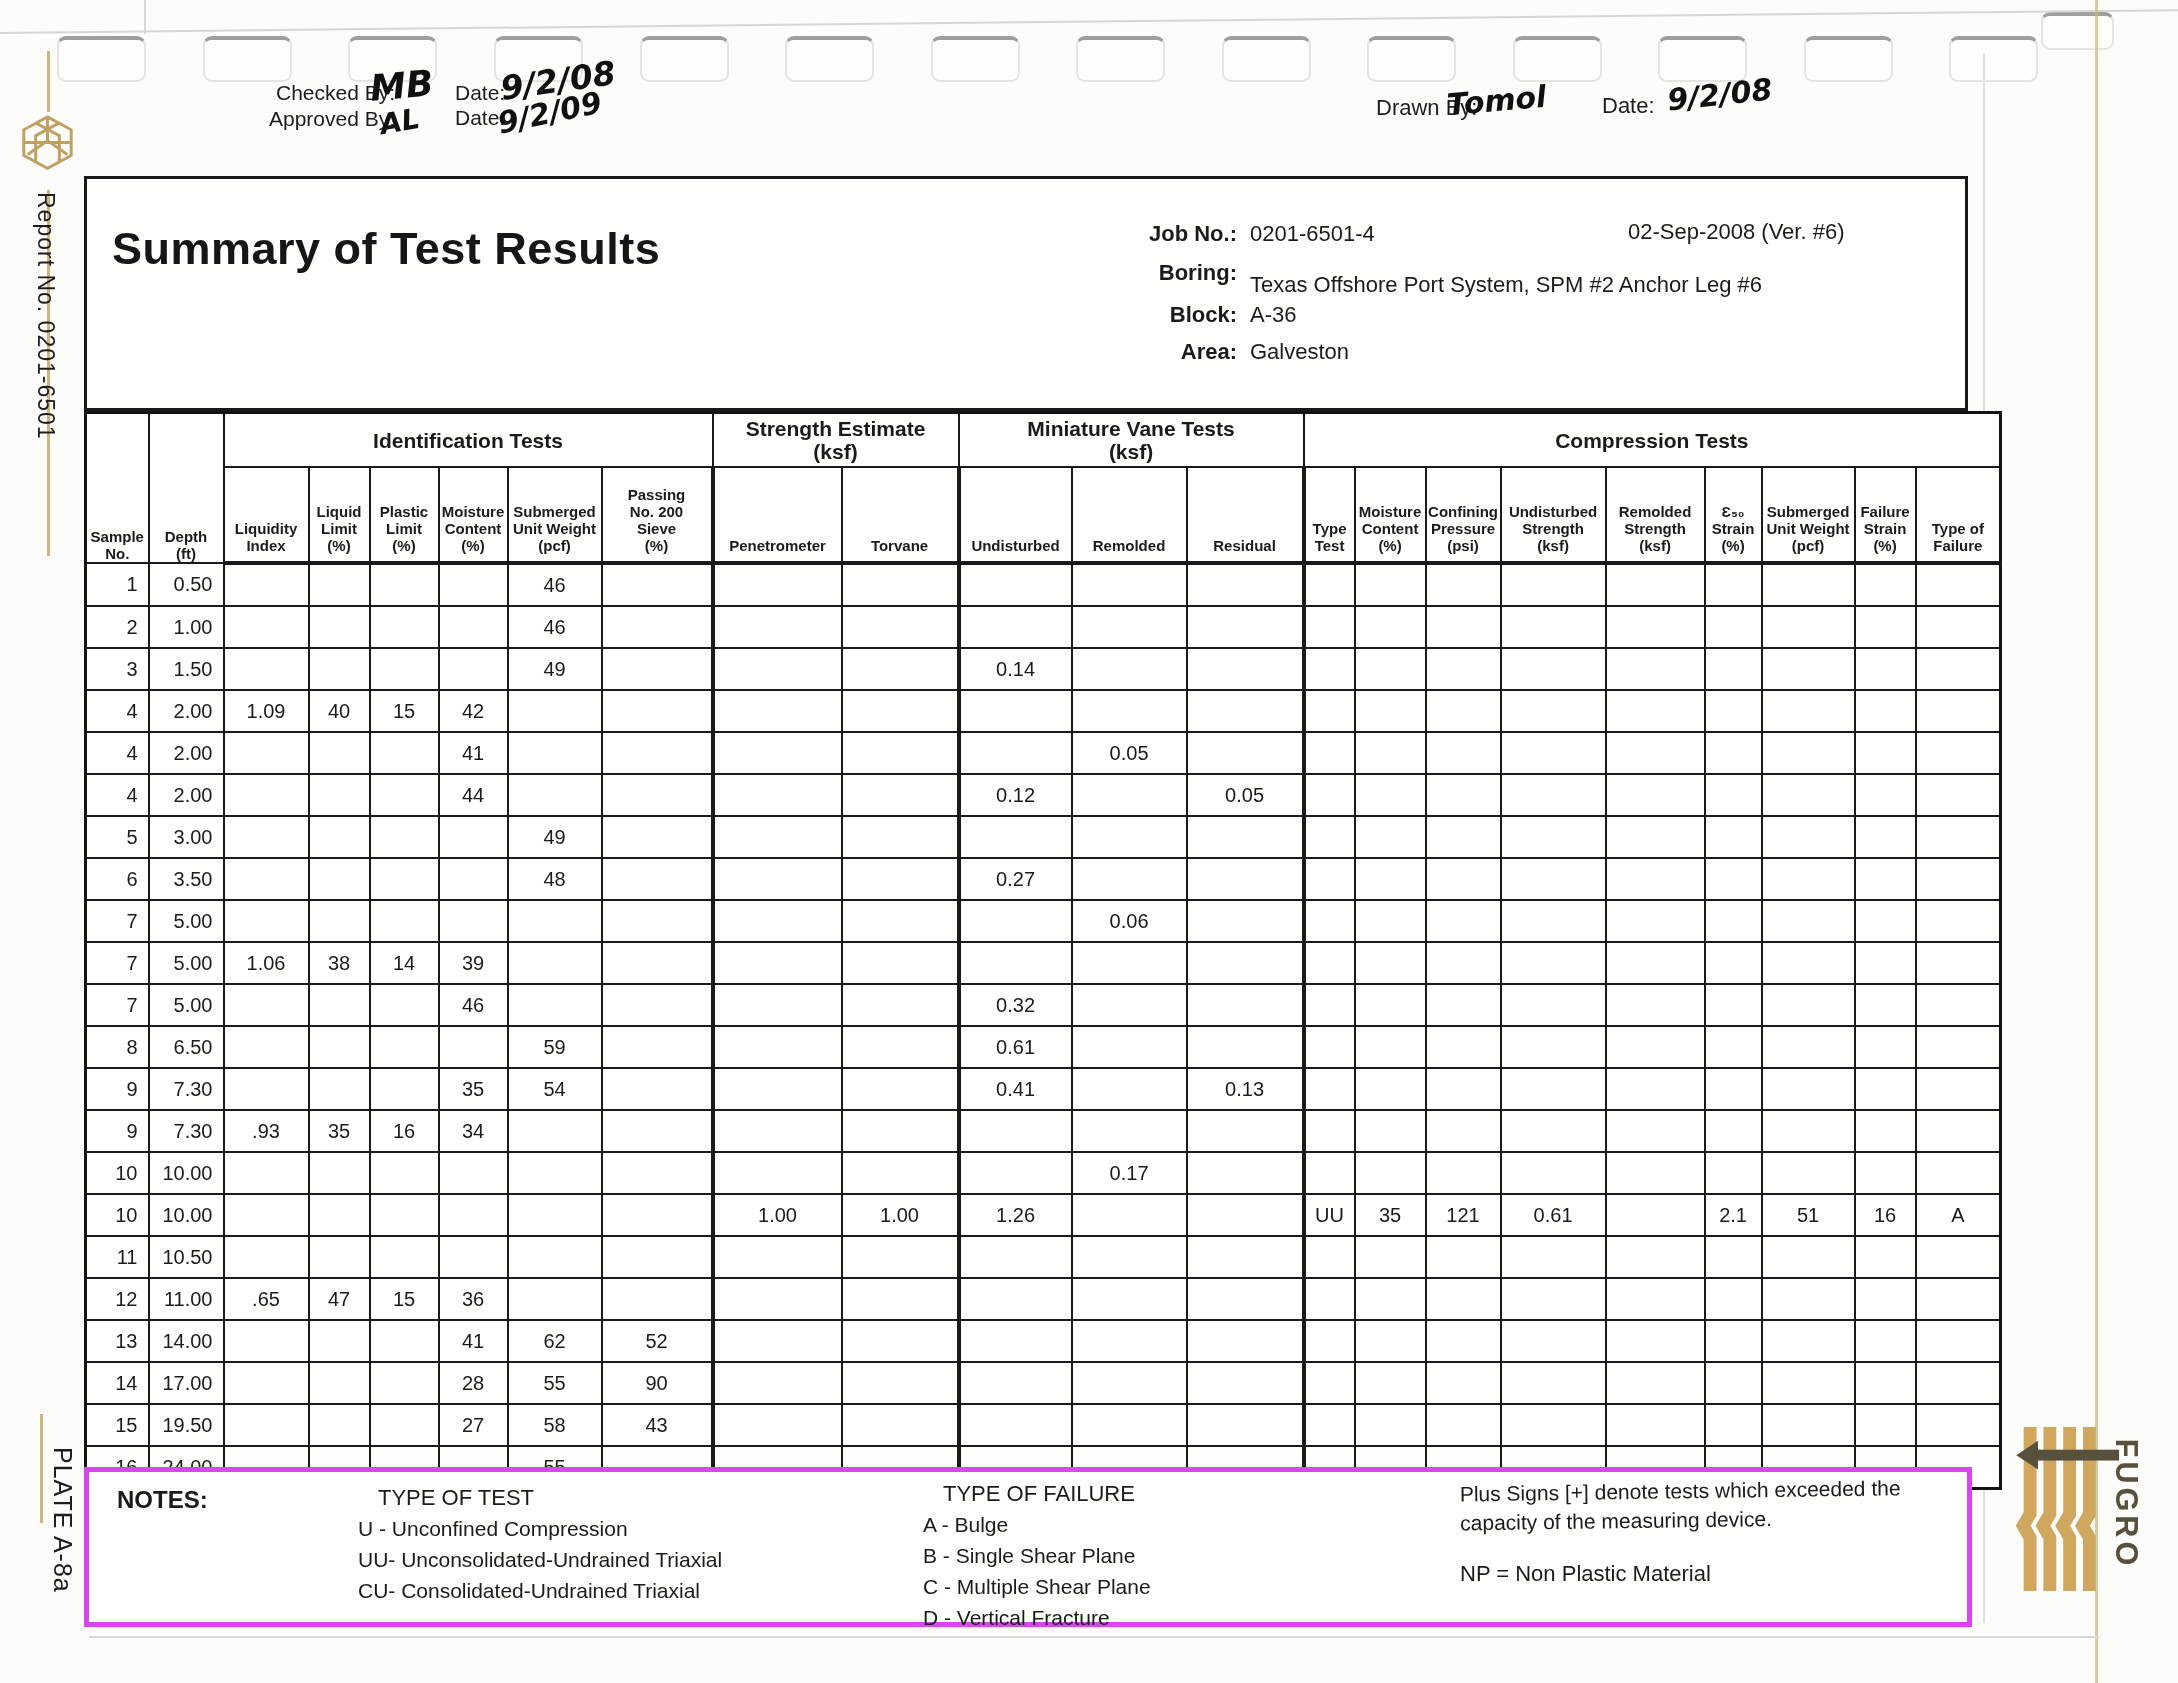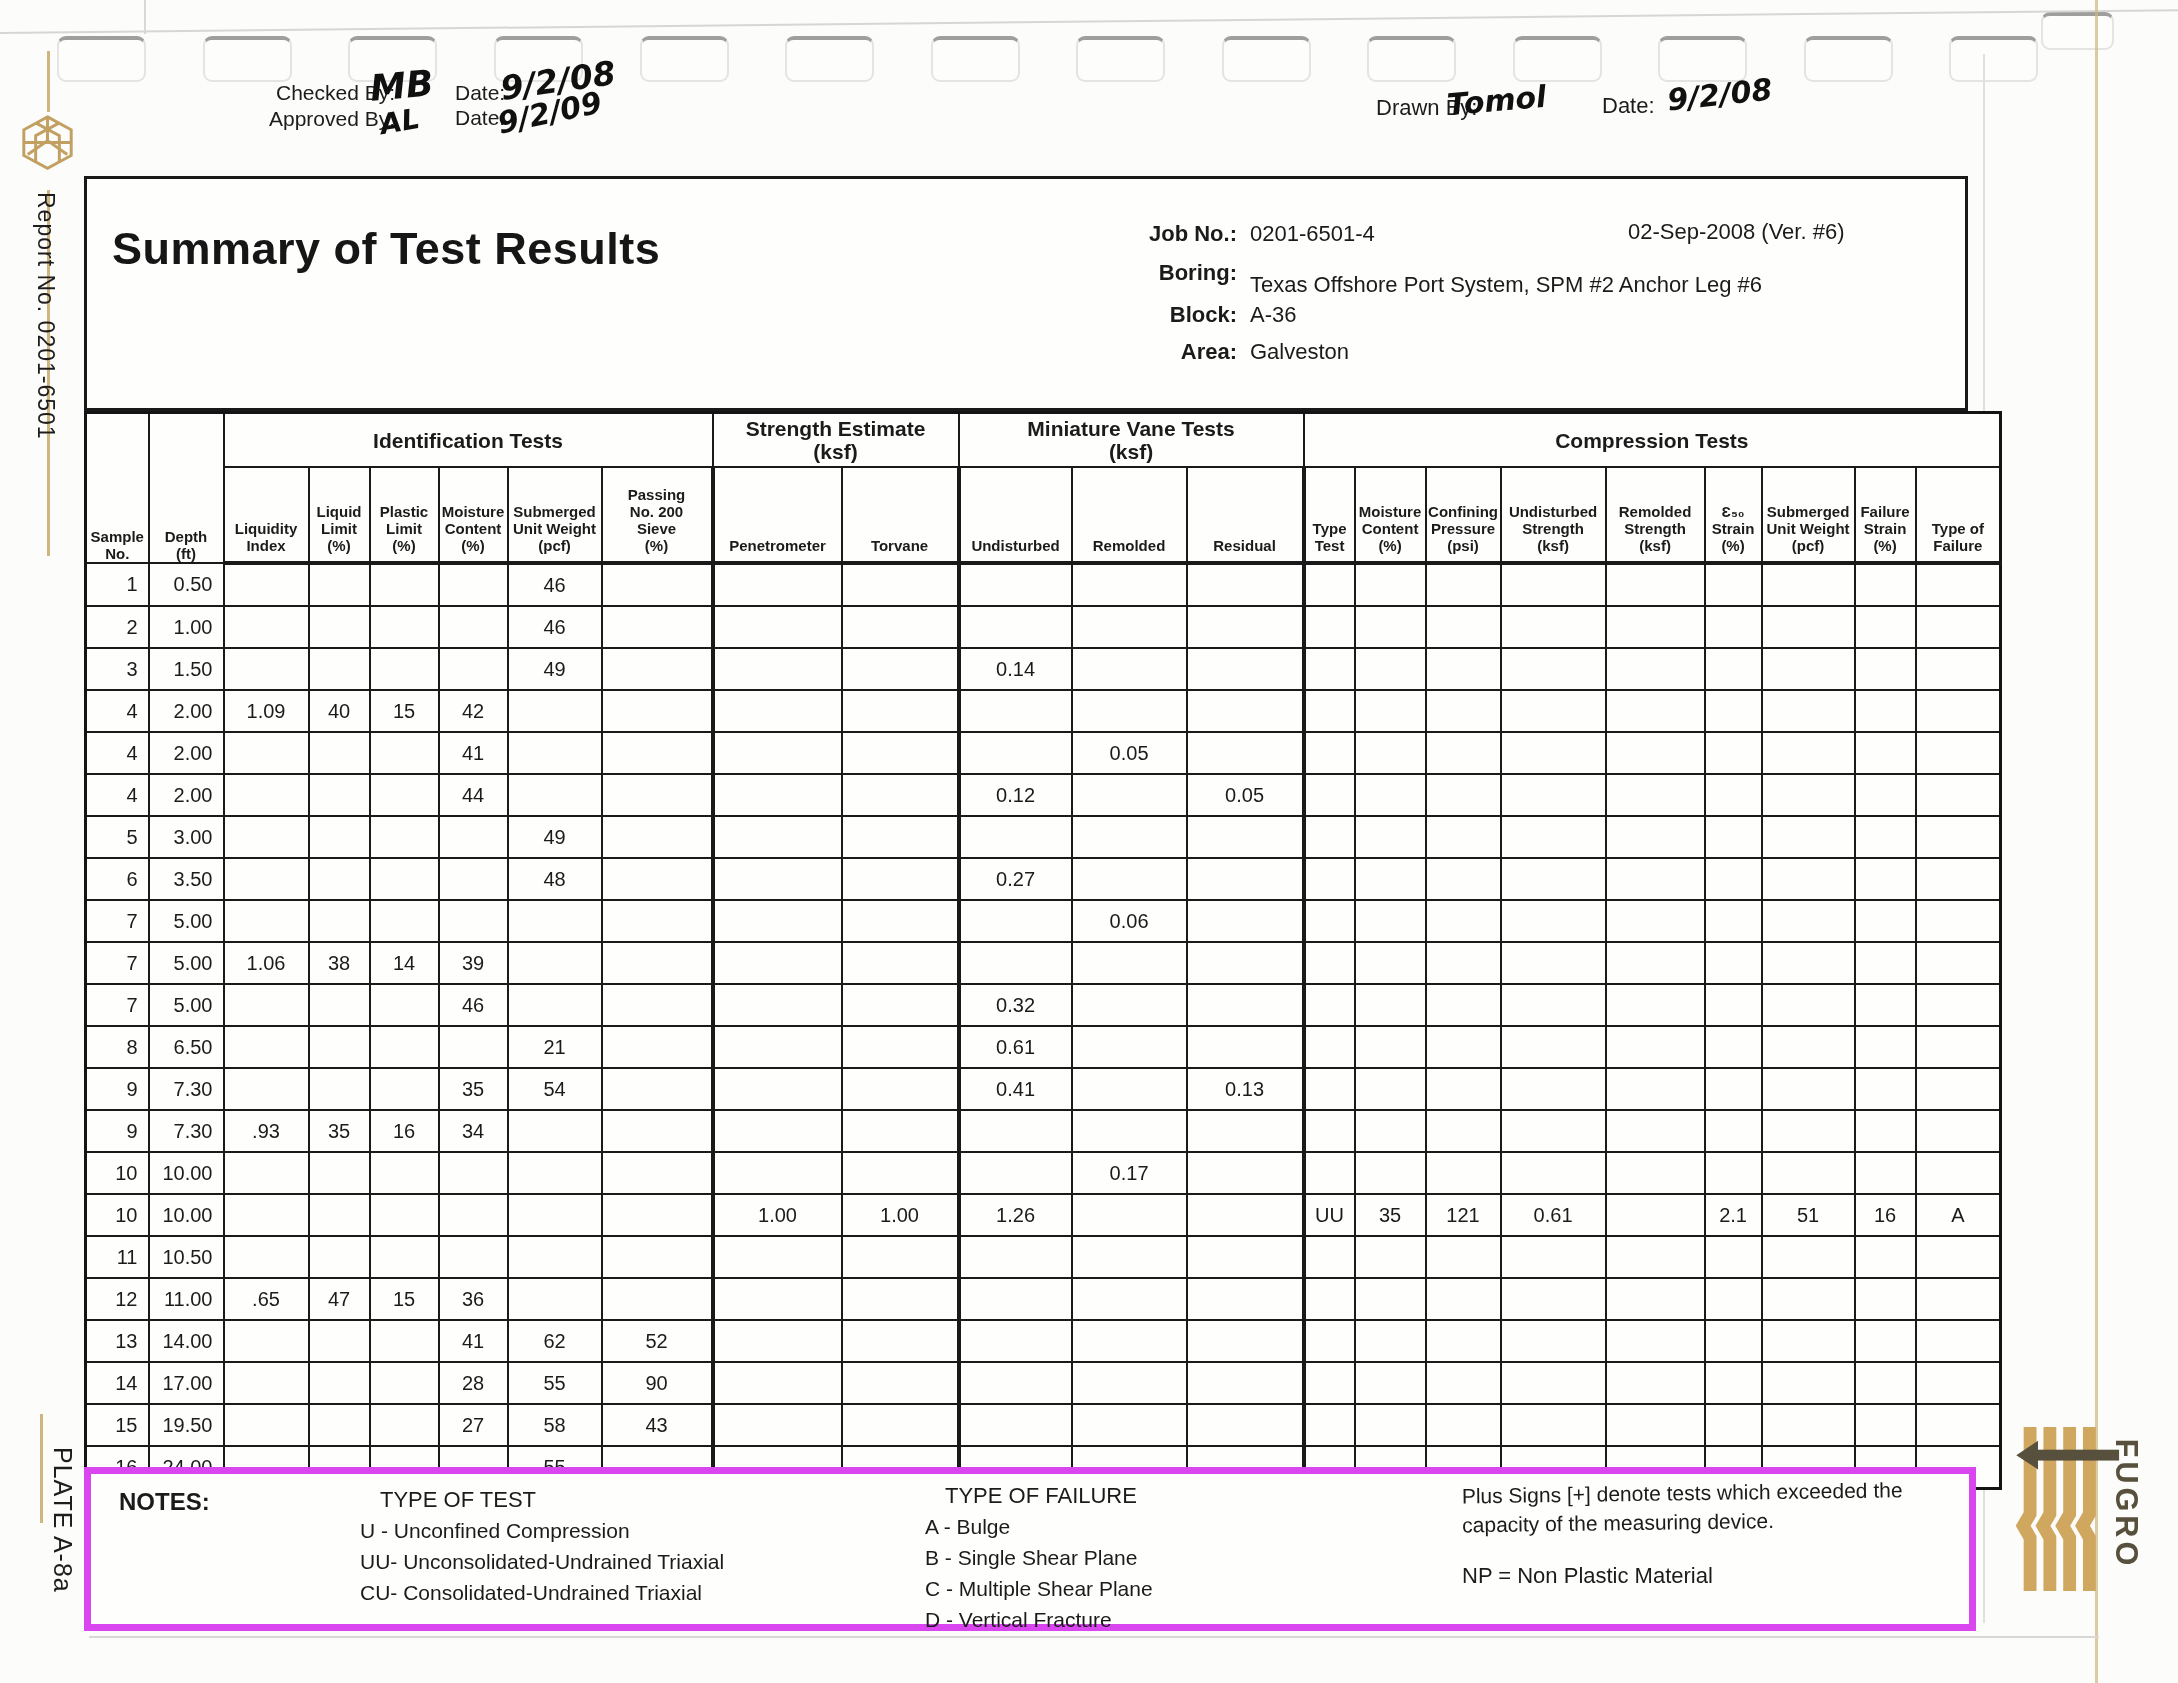--- a/index.html
+++ b/index.html
@@ -28,21 +28,21 @@
   .results th,.results td{border:2px solid #1a1a1a;overflow:hidden;white-space:pre-line;}
   .results th{font-weight:bold;}
   th.group{font-size:21px;height:50px;line-height:23px;}
   th.corner{font-size:15px;vertical-align:bottom;padding-bottom:0;line-height:17px;}
   th.sub{font-size:15px;height:85px;vertical-align:bottom;padding-bottom:7px;line-height:17px;
          border-bottom-width:4px !important;}
   .results tbody td{height:40px;font-size:20px;text-align:center;padding:0;}
   .results td.r{text-align:right;padding-right:10px;}
   .results .ge{border-left-width:4px;}
   
-  .notesbox{left:84px;top:1467px;width:1878px;height:150px;border:7px solid #d946ef;background:#fefefd;}
+  .notesbox{left:84px;top:1467px;width:1878px;height:150px;border:5px solid #d946ef;background:#fefefd;}
   .notes-title{font-size:24px;font-weight:bold;}
   .note-head{font-size:22px;line-height:31px;margin-left:20px;}
   .note-line{font-size:21px;line-height:31px;}
   
   .vtext{writing-mode:vertical-rl;font-size:24px;color:#1d1d1d;letter-spacing:1px;}
 </style>
 </head>
 <body>
 
 <div class="page">
@@ -466,21 +466,21 @@
           <td class=""></td>
           <td class=""></td>
         </tr>
         <tr>
           <td class="r">8</td>
           <td class="r">6.50</td>
           <td class=""></td>
           <td class=""></td>
           <td class=""></td>
           <td class=""></td>
-          <td class="">21</td>
+          <td class="">59</td>
           <td class=""></td>
           <td class=" ge"></td>
           <td class=""></td>
           <td class=" ge">0.61</td>
           <td class=""></td>
           <td class=""></td>
           <td class=" ge"></td>
           <td class=""></td>
           <td class=""></td>
           <td class=""></td>

